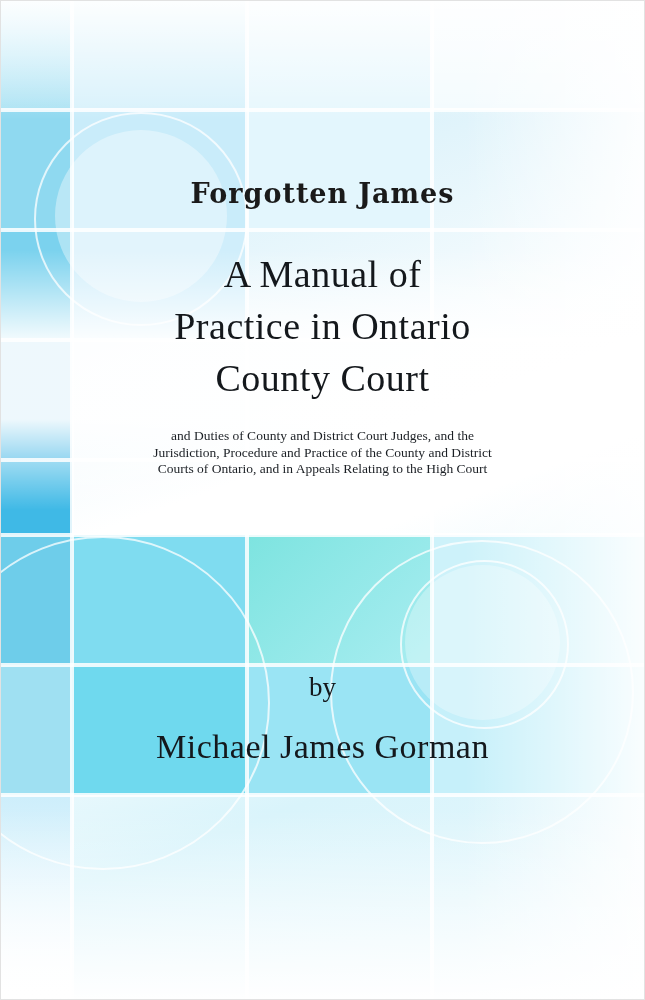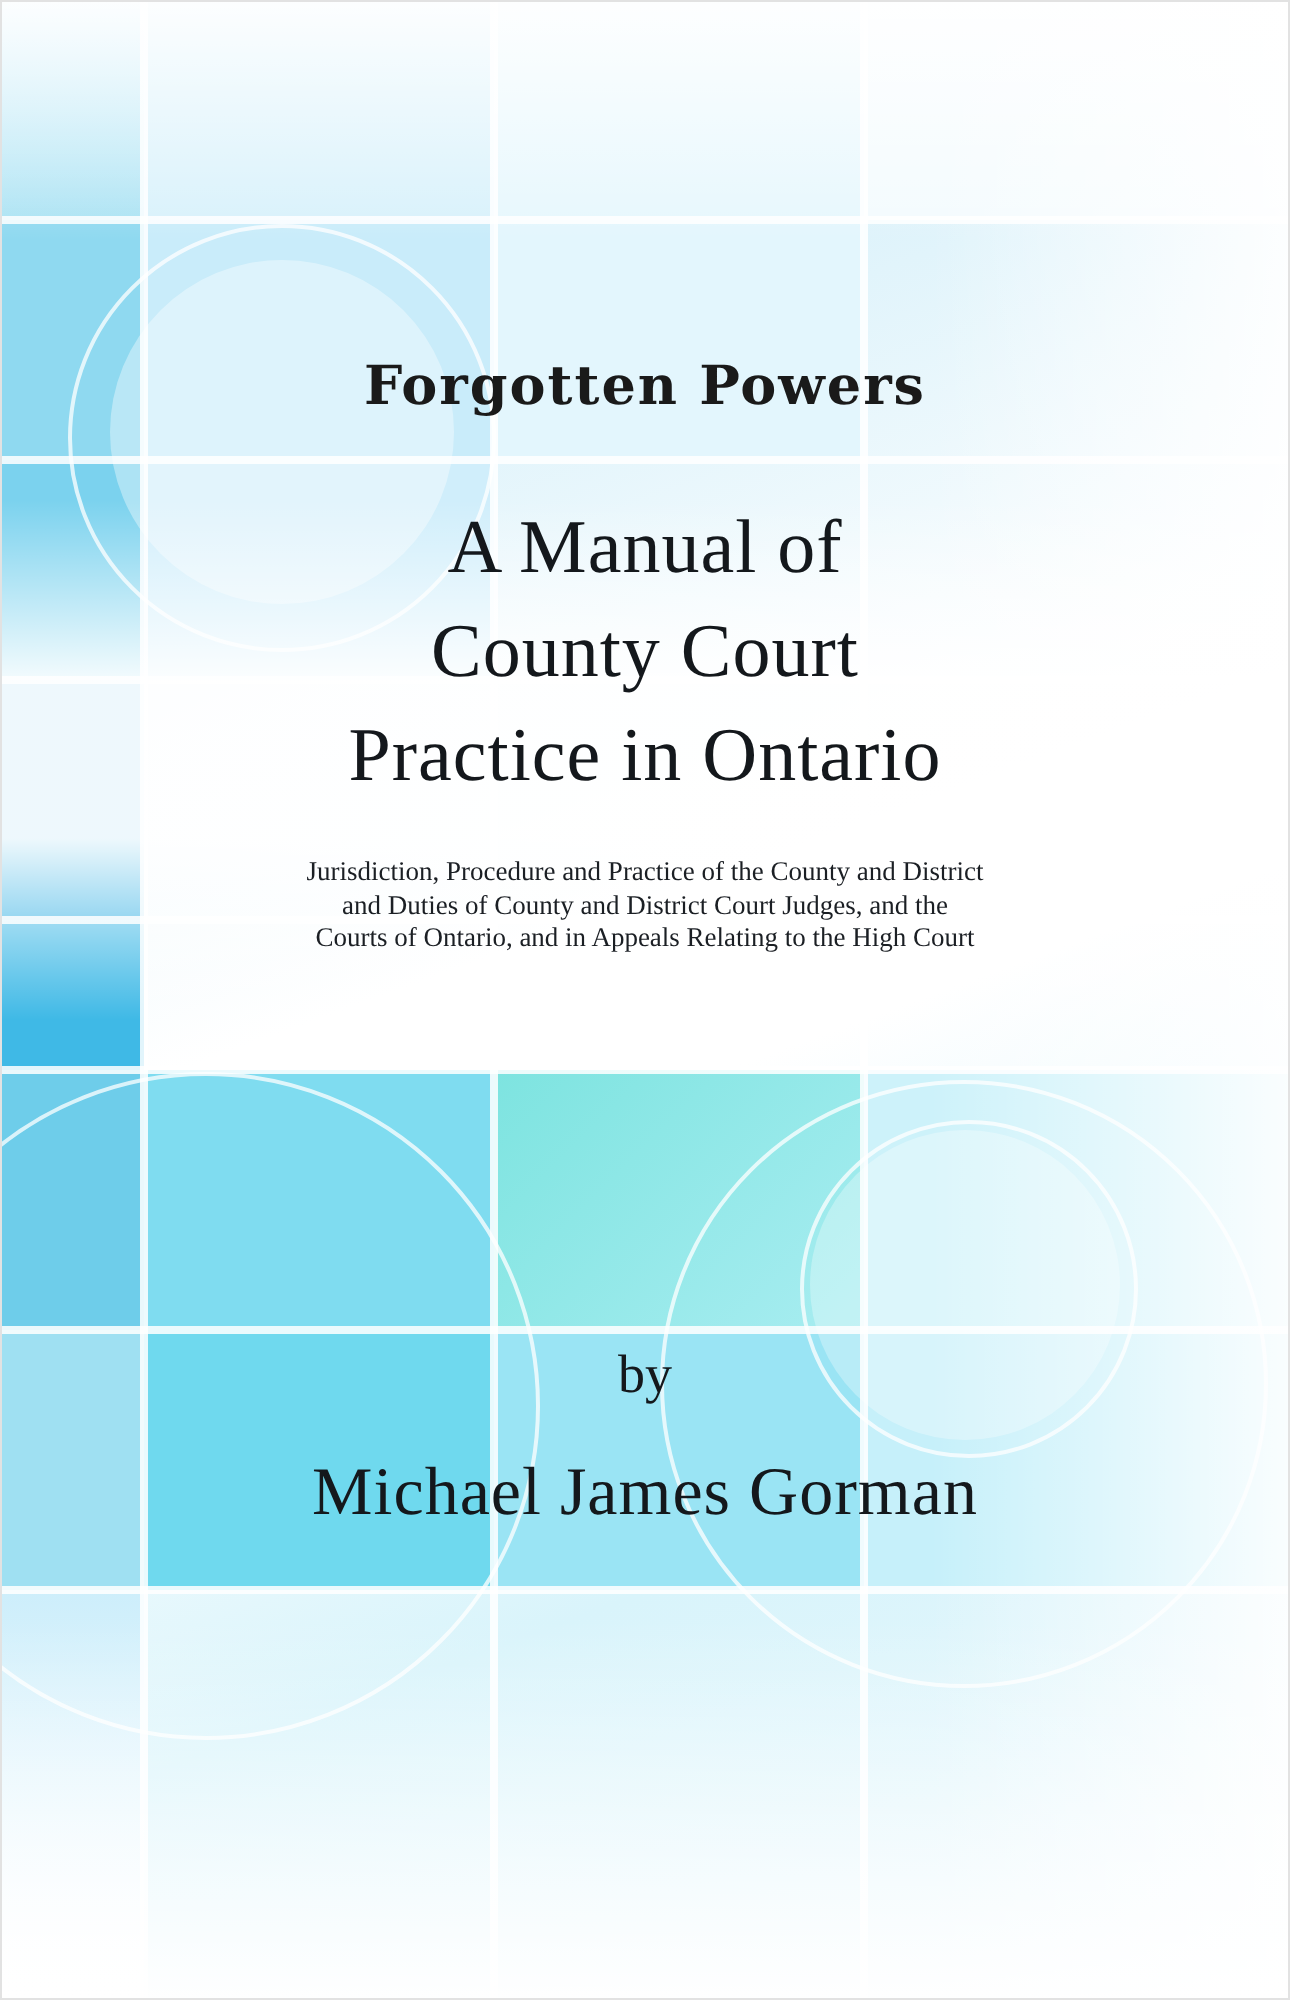--- a/index.html
+++ b/index.html
@@ -210,32 +210,32 @@
 
     <div class="fade-mid"></div>
     <div class="fade-top"></div>
     <div class="fade-right"></div>
     <div class="fade-bottom"></div>
   </div>
 
   <div class="content">
 
     <div class="brand">
-      <span class="b1">Forgotten</span><span class="b2">Powers</span>
+      <span class="b1">Forgotten</span><span class="b2">James</span>
     </div>
 
     <div class="title">
       <span class="ln cap">A Manual of</span>
+      <span class="ln cap">Practice in Ontario</span>
       <span class="ln cap">County Court</span>
-      <span class="ln cap">Practice in Ontario</span>
     </div>
 
     <div class="subtitle">
+      <span>and Duties of County and District Court Judges, and the</span>
       <span>Jurisdiction, Procedure and Practice of the County and District</span>
-      <span>and Duties of County and District Court Judges, and the</span>
       <span>Courts of Ontario, and in Appeals Relating to the High Court</span>
     </div>
 
     <div class="byline">by</div>
 
     <div class="author">Michael James Gorman</div>
   </div>
 
   <div class="border-frame"></div>
 </div>

